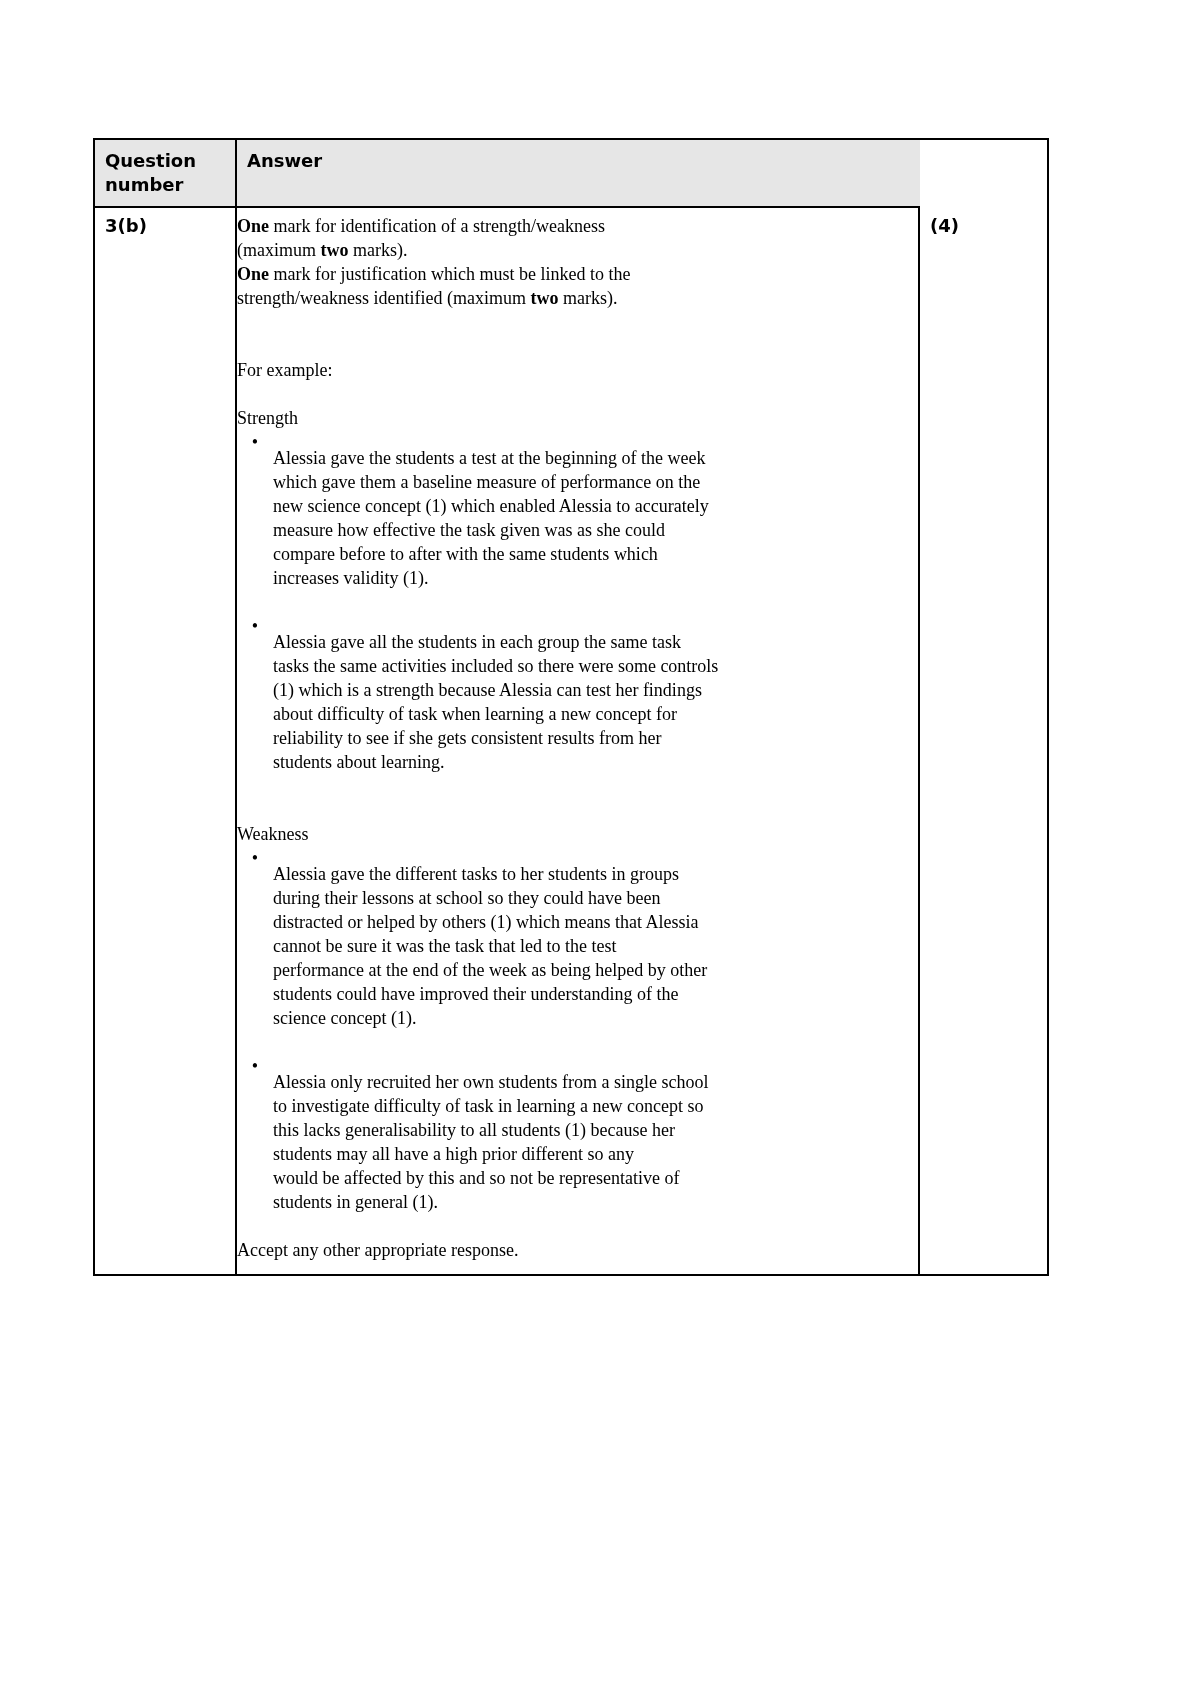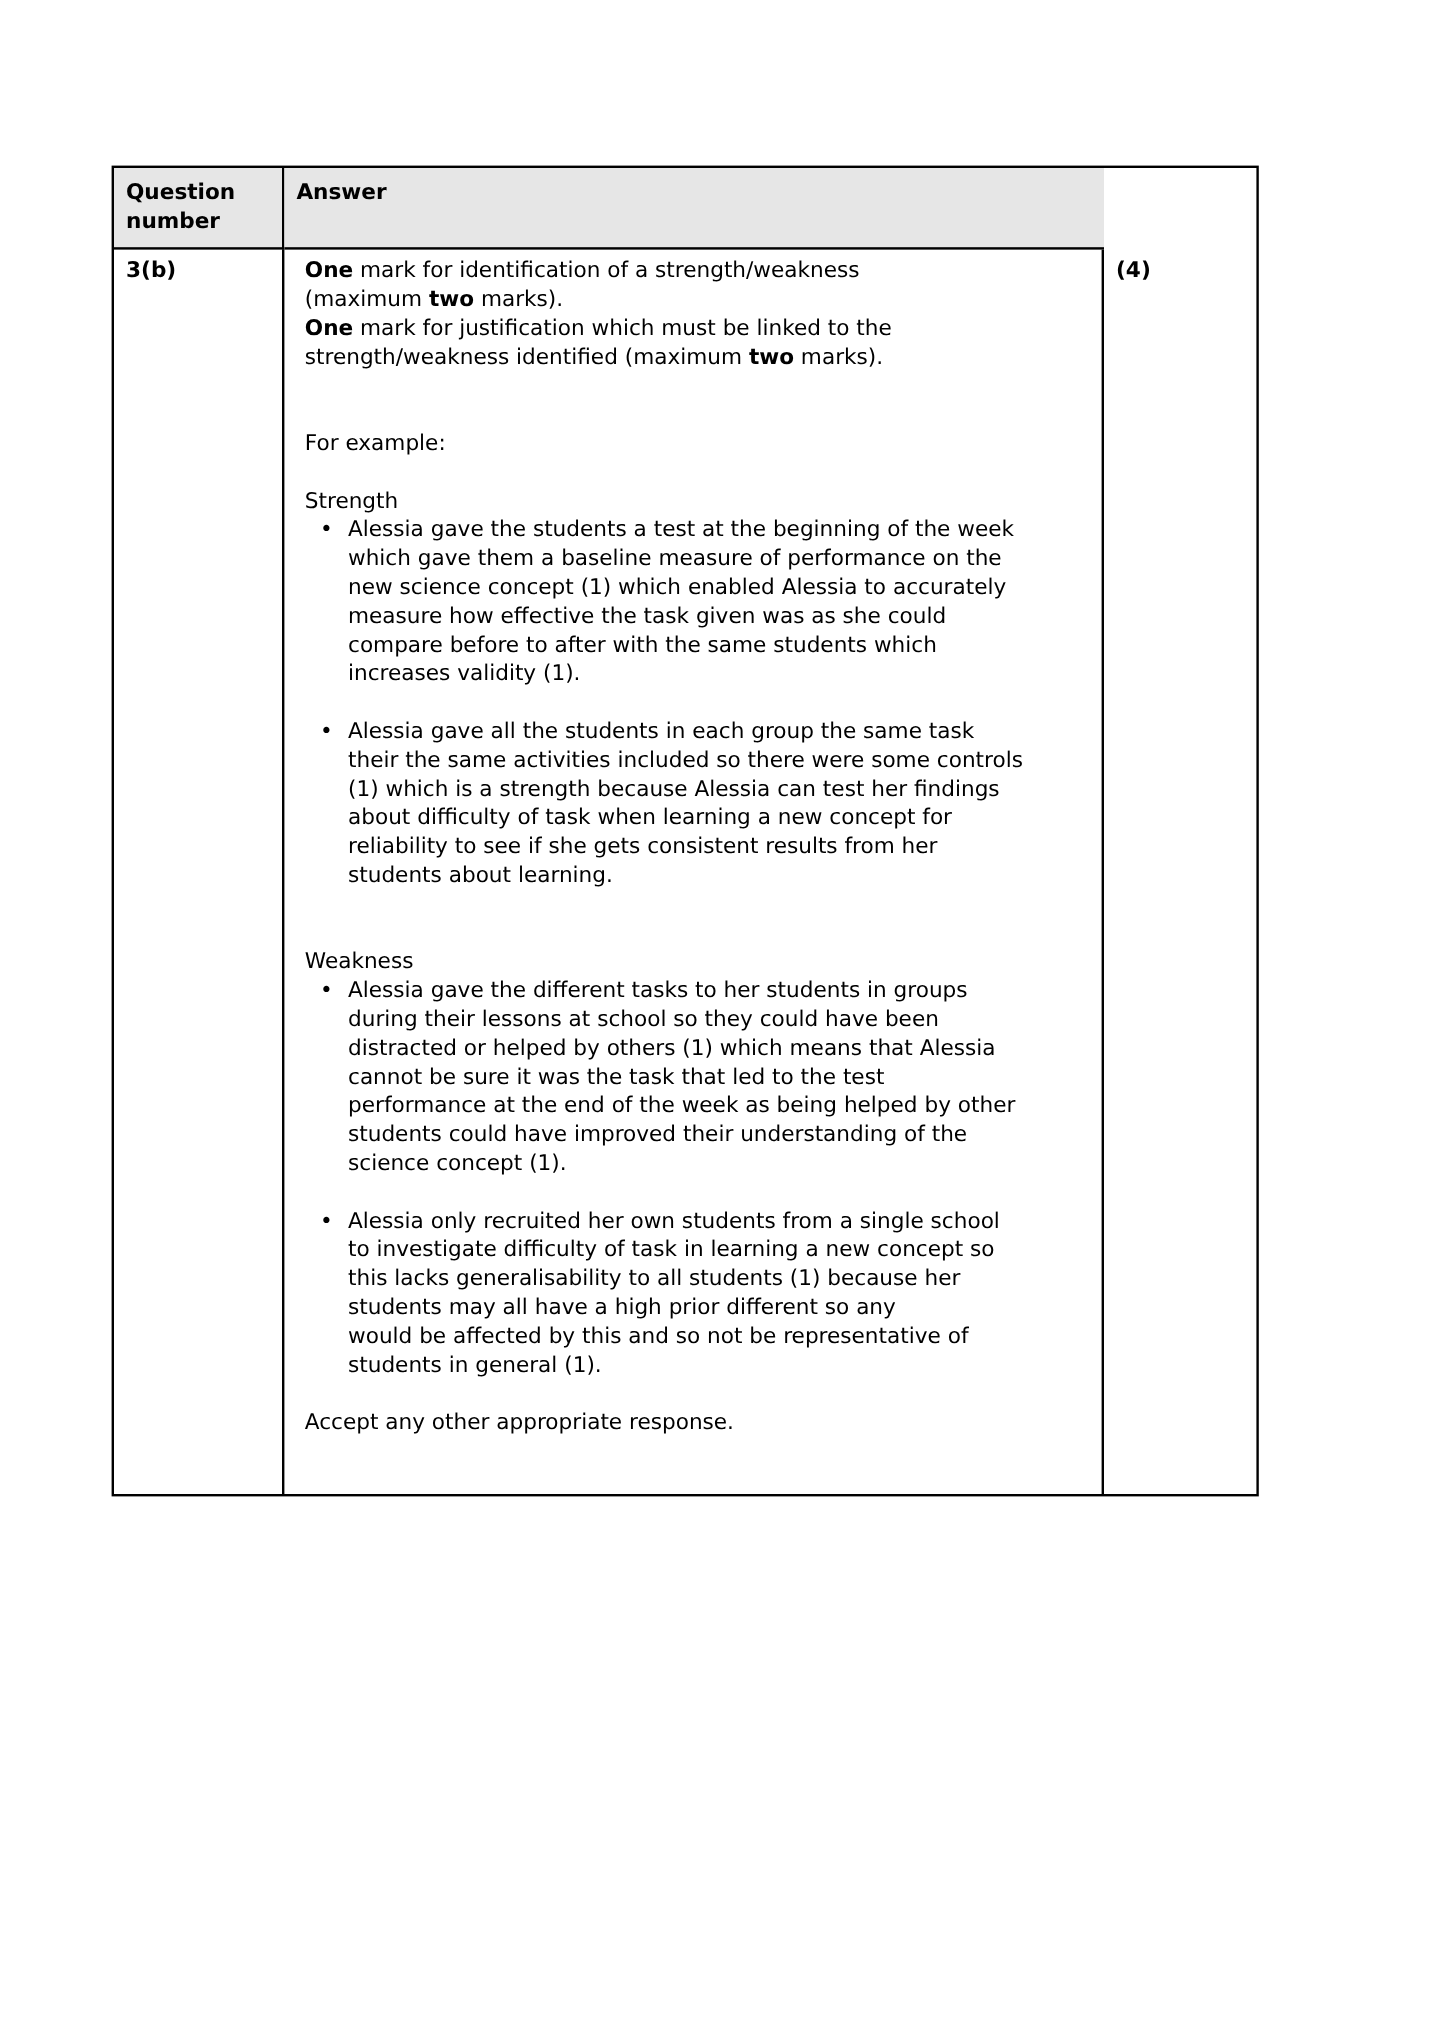--- a/index.html
+++ b/index.html
@@ -37,34 +37,34 @@
   .cell:last-child { border-right: none; }
   .header-row .cell {
     background: #e6e6e6;
     border-bottom: 2px solid #000000;
     font-weight: bold;
     padding: 9px 8px 9px 10px;
     min-height: 61px;
   }
   .body-row .cell { min-height: 1037px; }
   .qcell, .mcell { font-weight: bold; }
-  .acell { padding: 6px 2px 12px 17px; font-weight: normal; }
+  .acell { padding: 6px 2px 12px 0; font-weight: normal; font-family: Liberation Serif, serif; }
   .line { min-height: 24px; white-space: pre-wrap; }
   .blank-line { height: 24px; }
   .bullet {
     display: flex;
     align-items: flex-start;
   }
   .bullet-marker {
     width: 36px;
     flex: 0 0 36px;
     text-align: center;
     line-height: 24px;
   }
-  .bullet-body { flex: 1 1 auto; }
+  .bullet-body { flex: 1 1 auto; margin-top: 16px; }
   b { font-weight: bold; }
 </style>
 </head>
 <body>
 
 <div class="page">
   <div class="mark-table">
     <div class="trow header-row">
       <div class="cell">Question number</div>
       <div class="cell">Answer</div>
@@ -97,21 +97,21 @@
                 <div class="line">measure how effective the task given was as she could</div>
                 <div class="line">compare before to after with the same students which</div>
                 <div class="line">increases validity (1).</div>
               </div>
             </div>
             <div class="blank-line"></div>
             <div class="bullet">
               <div class="bullet-marker">•</div>
               <div class="bullet-body">
                 <div class="line">Alessia gave all the students in each group the same task</div>
-                <div class="line">their the same activities included so there were some controls</div>
+                <div class="line">tasks the same activities included so there were some controls</div>
                 <div class="line">(1) which is a strength because Alessia can test her findings</div>
                 <div class="line">about difficulty of task when learning a new concept for</div>
                 <div class="line">reliability to see if she gets consistent results from her</div>
                 <div class="line">students about learning.</div>
               </div>
             </div>
             <div class="blank-line"></div>
             <div class="blank-line"></div>
             <div>
               <div class="line">Weakness</div>

